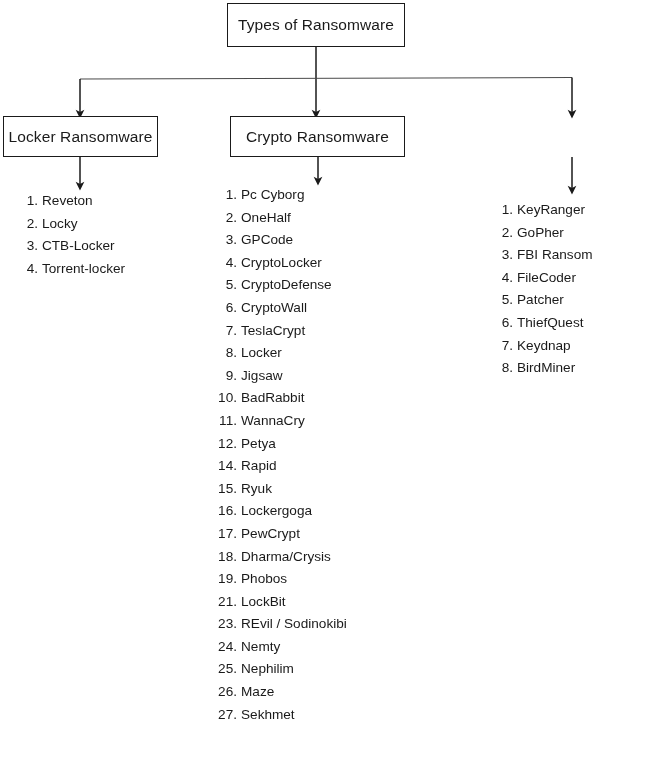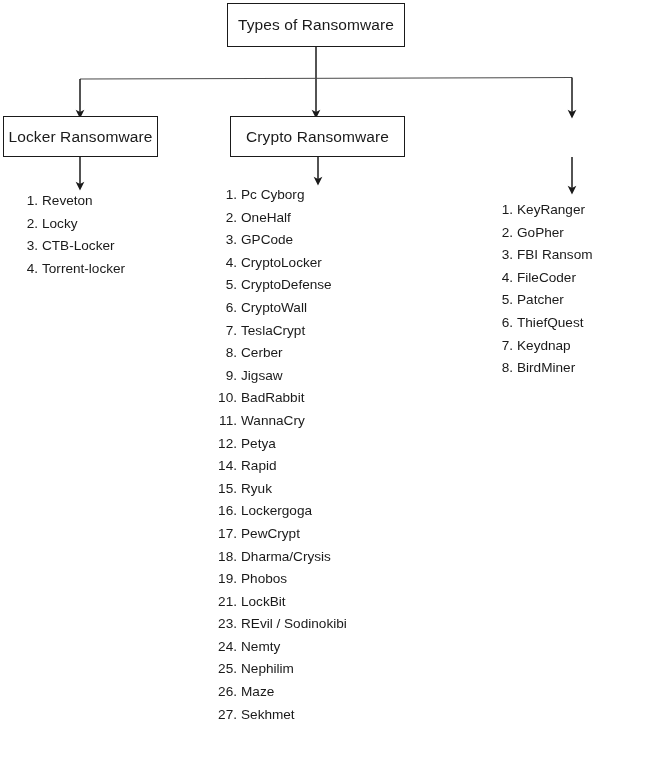--- a/index.html
+++ b/index.html
@@ -215,21 +215,21 @@
       <li>
         <span class="num">6.</span>
         <span class="txt">CryptoWall</span>
       </li>
       <li>
         <span class="num">7.</span>
         <span class="txt">TeslaCrypt</span>
       </li>
       <li>
         <span class="num">8.</span>
-        <span class="txt">Cerber</span>
+        <span class="txt">Locker</span>
       </li>
       <li>
         <span class="num">9.</span>
         <span class="txt">Jigsaw</span>
       </li>
       <li>
         <span class="num">10.</span>
         <span class="txt">BadRabbit</span>
       </li>
       <li>

